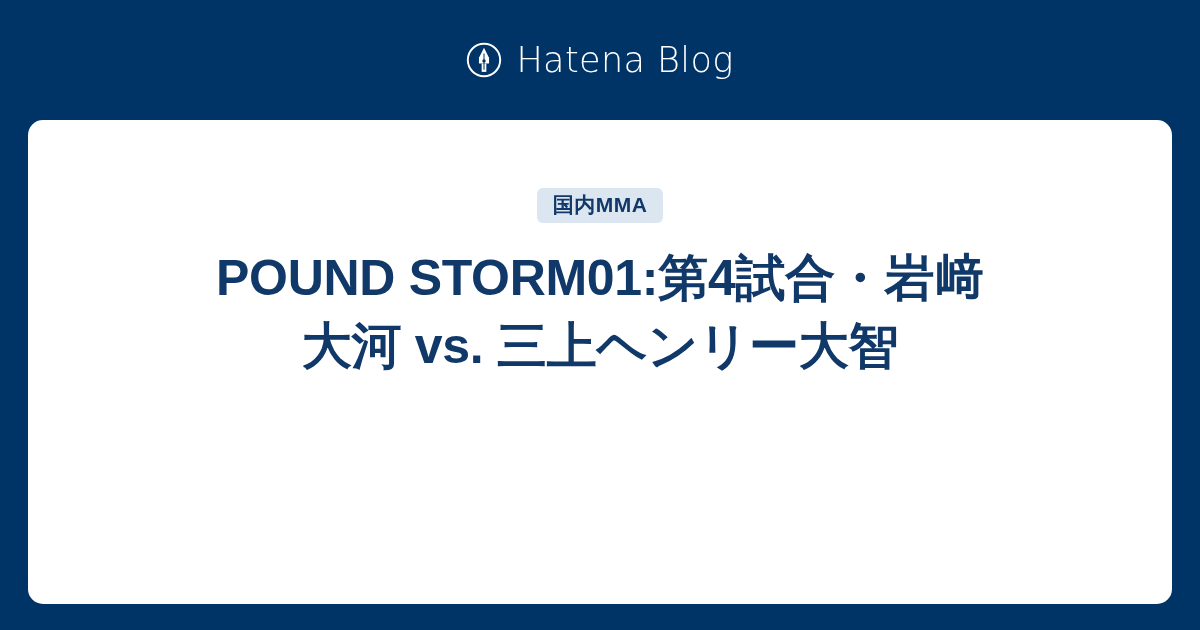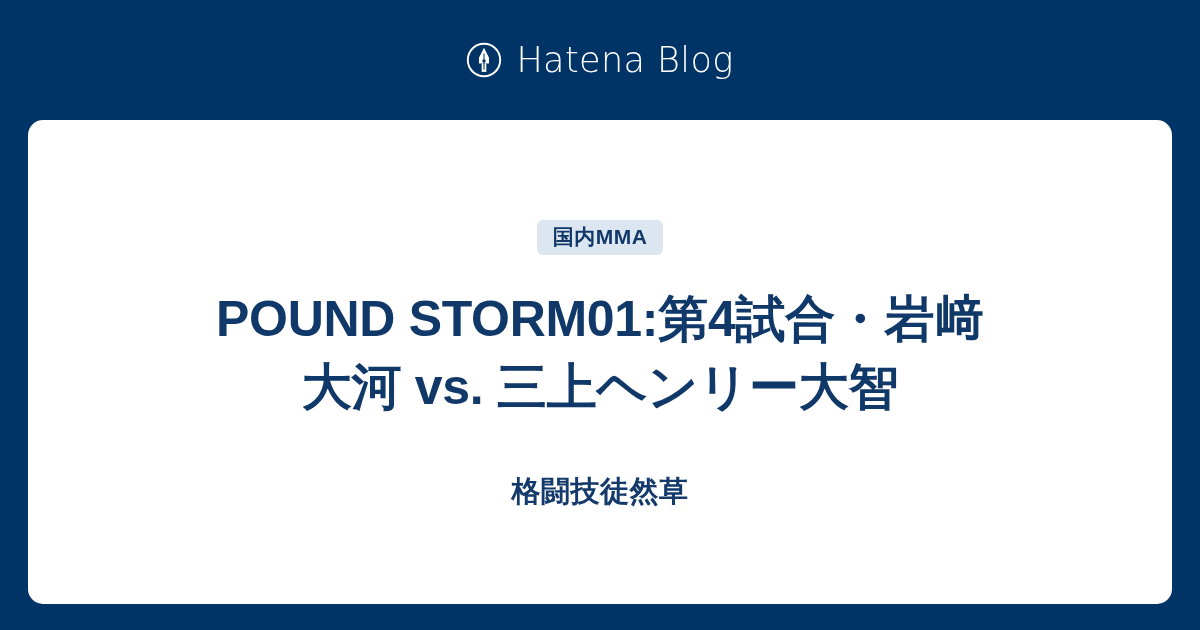--- a/index.html
+++ b/index.html
@@ -57,40 +57,40 @@
     background: #ffffff;
     border-radius: 15px;
     display: flex;
     flex-direction: column;
     align-items: center;
     justify-content: flex-start;
     padding: 0 60px;
   }
 
   .category-badge-row {
-    margin-top: 100px;
+    margin-top: 68px;
     display: flex;
     justify-content: center;
     width: 100%;
   }
 
   .category-badge {
     background: #dbe6f0;
     color: #12386a;
     font-size: 21px;
     font-weight: bold;
     border-radius: 6px;
     padding: 6px 16px 8px 16px;
     line-height: 1;
     letter-spacing: 0.5px;
     white-space: nowrap;
   }
 
   .entry-title {
-    margin-top: 30px;
+    margin-top: 21px;
     color: #103868;
     font-size: 50px;
     font-weight: bold;
     line-height: 1.36;
     text-align: center;
     letter-spacing: -0.3px;
     max-width: 810px;
     word-break: break-all;
   }
 
@@ -122,15 +122,14 @@
 </div>
 
 <div class="card">
 
   <div class="category-badge-row">
     <span class="category-badge">国内MMA</span>
   </div>
 
   <h1 class="entry-title">POUND STORM01:第4試合・岩﨑大河 vs. 三上ヘンリー大智</h1>
 
-  <div class="blog-name">格闘技徒然草</div>
 
 </div>
 
 </body></html>

